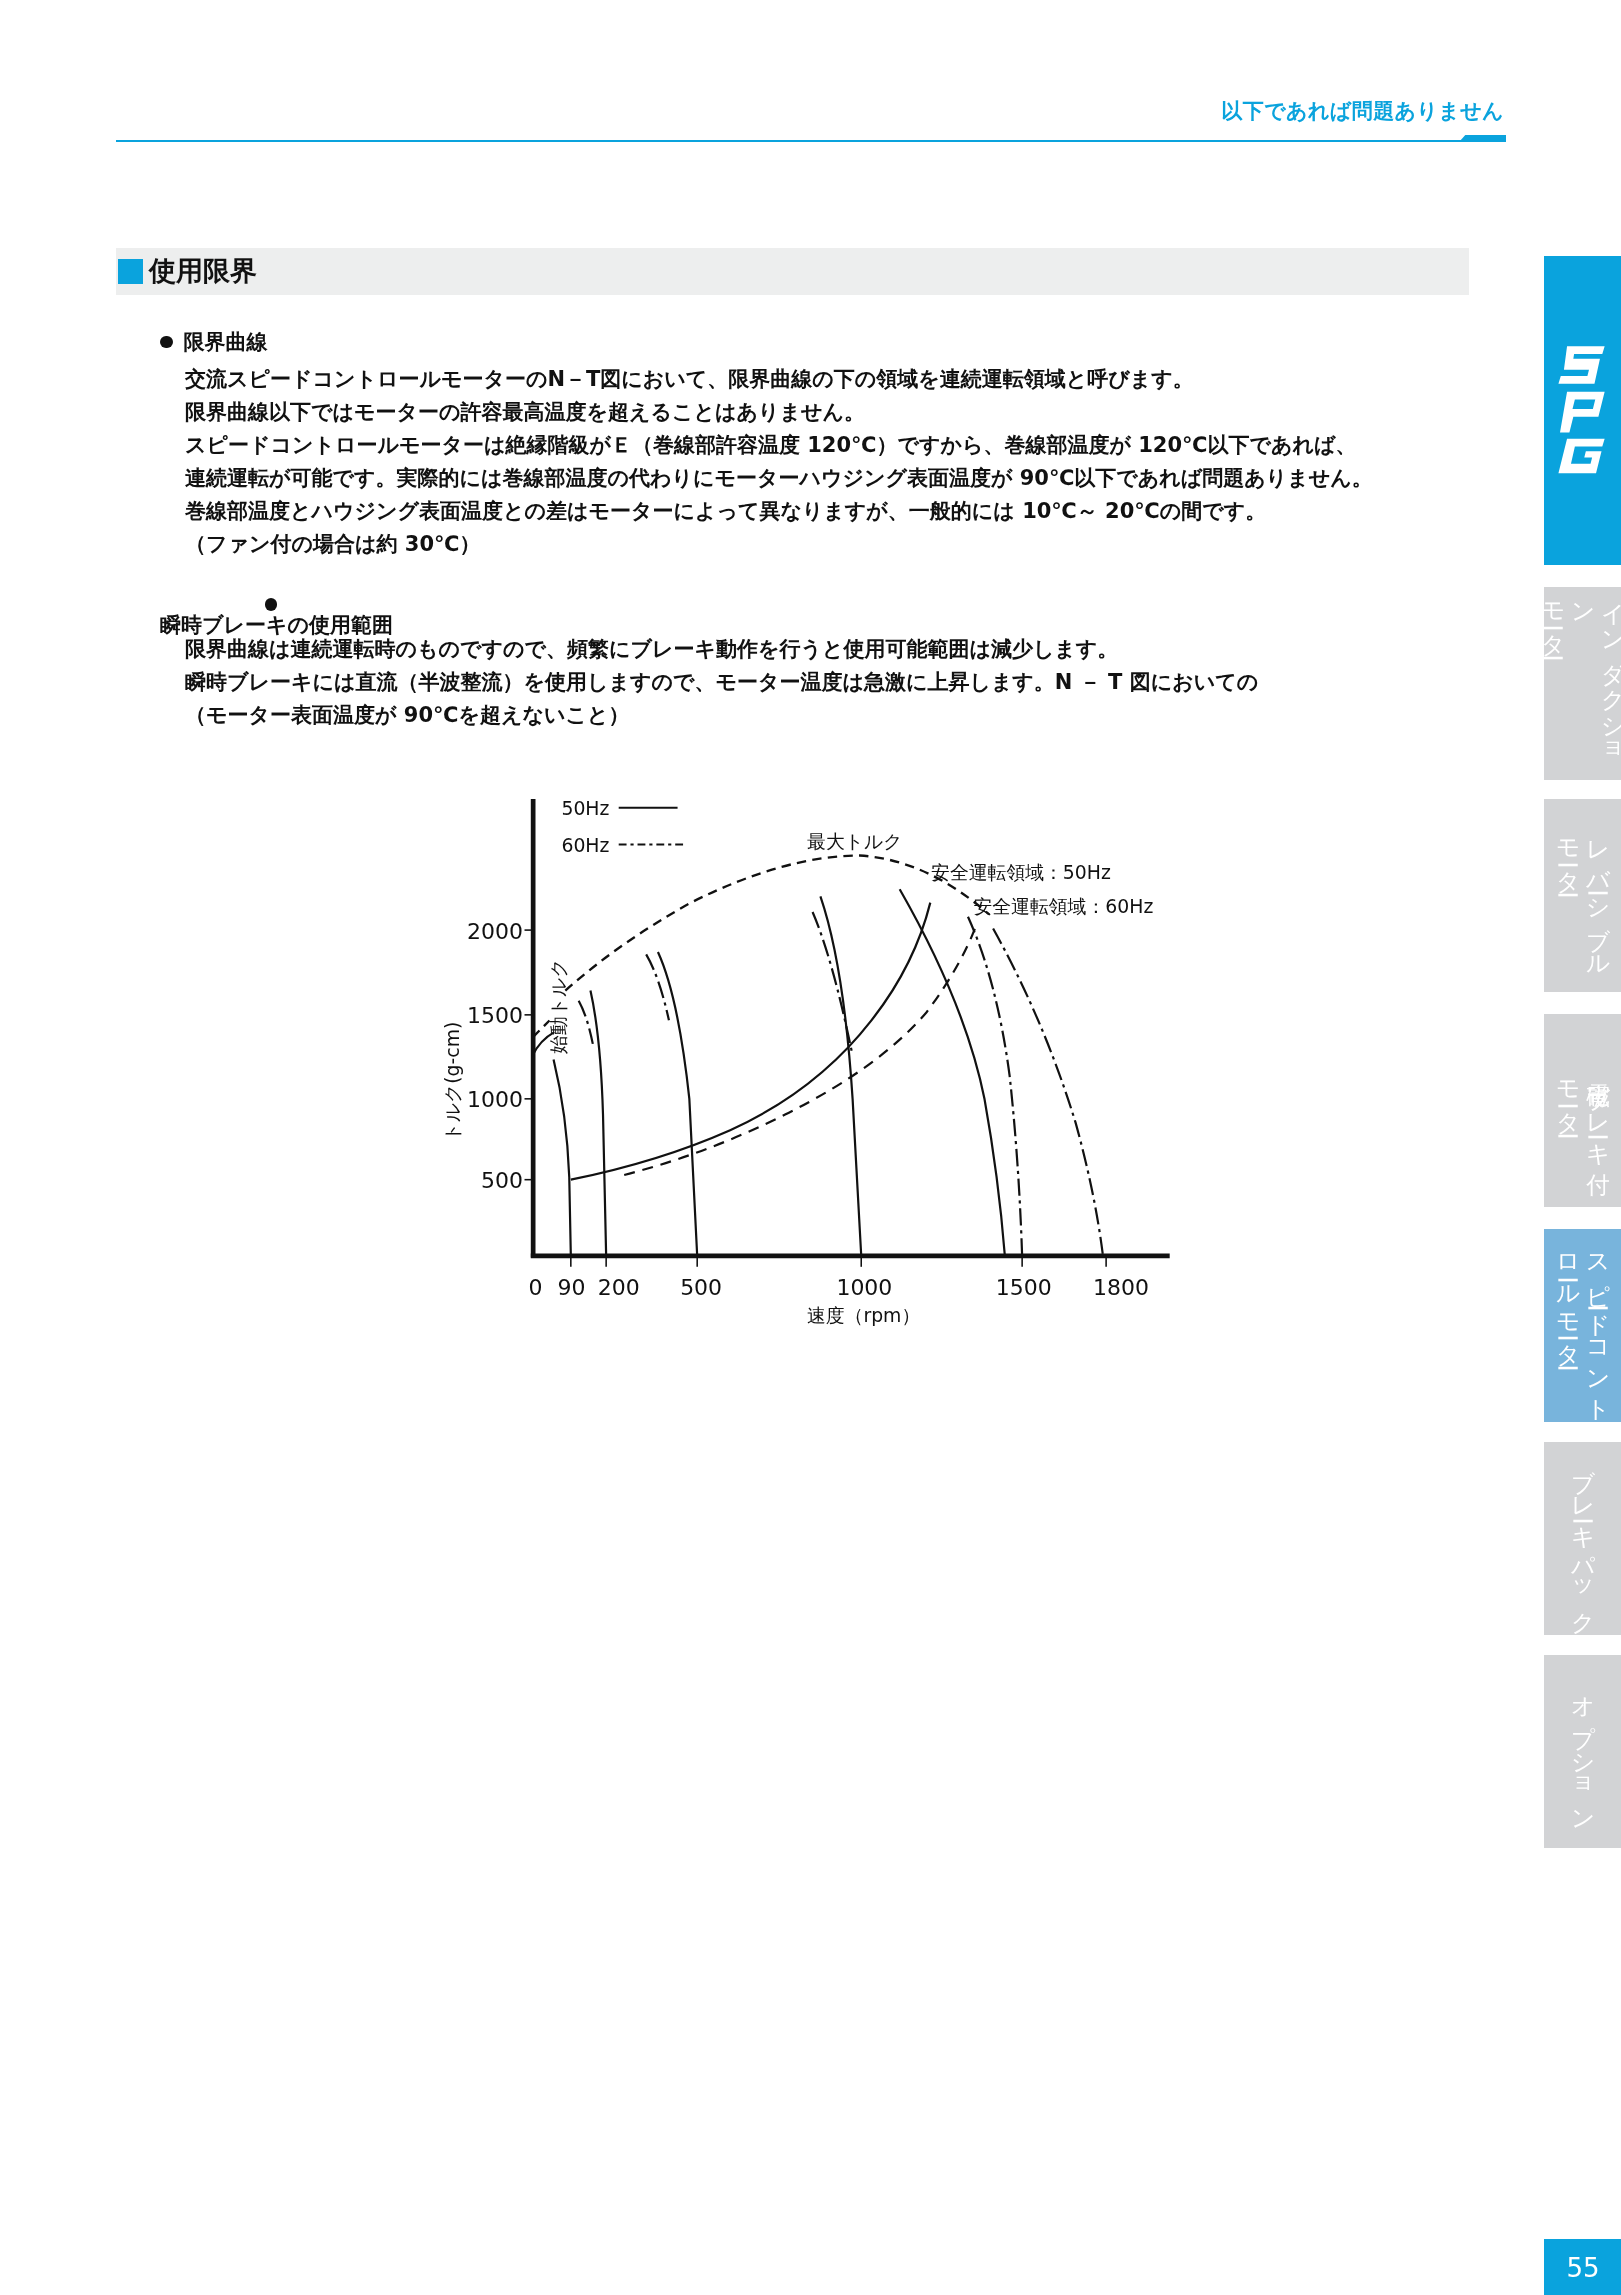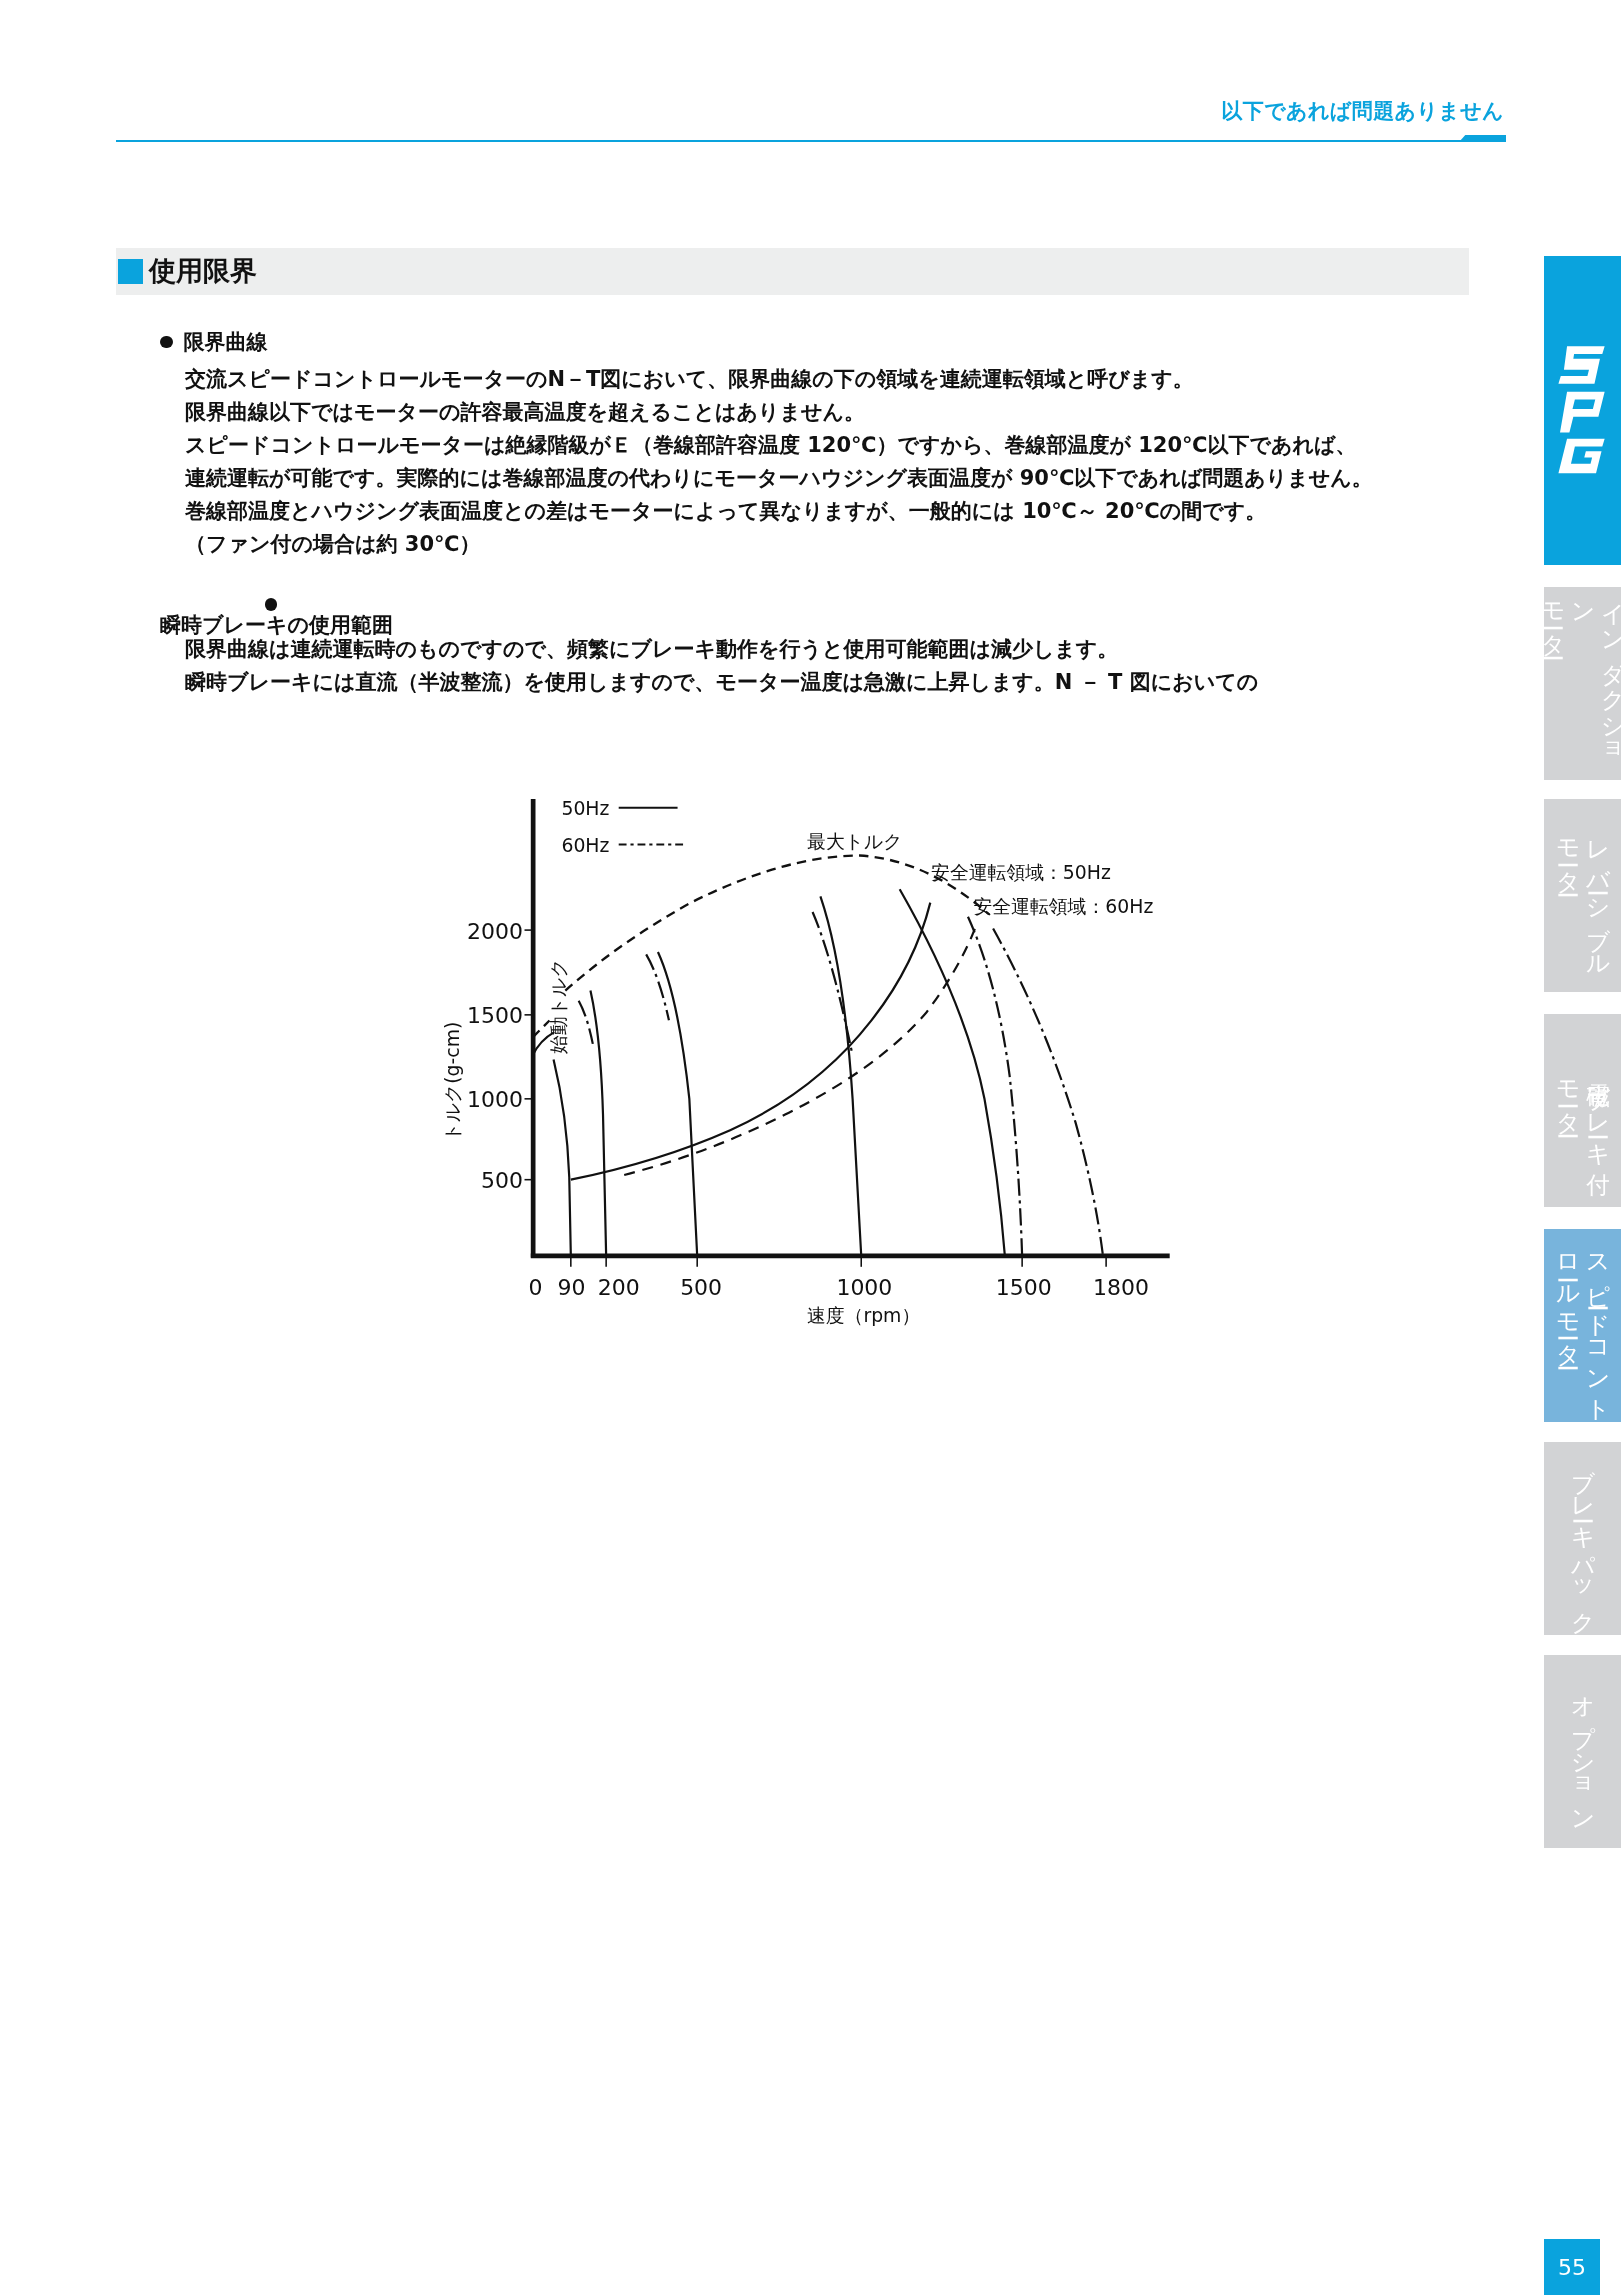--- a/index.html
+++ b/index.html
@@ -11,21 +11,21 @@
   .section-bar { left:116px; top:248px; width:1353px; height:47px; background:#edeeee; }
   .section-square { left:118px; top:259px; width:25px; height:25px; background:#0aa3dd; }
   .section-title { left:149px; top:253px; font-size:27px; font-weight:bold; color:#111; }
   .bullet-row { left:160px; font-size:21px; font-weight:bold; display:flex; align-items:center; }
   .bullet-dot { width:12.6px; height:12.6px; border-radius:50%; background:#111; margin-right:11px; }
   .para { left:185px; font-size:21px; line-height:33px; color:#111; white-space:nowrap;font-weight:bold; }
   .side-tab { left:1544px; width:78px; background:#d2d3d5; display:flex; justify-content:center; align-items:center; }
   .side-tab.active-main { background:#0aa3dd; }
   .side-tab.active { background:#78b4dc; }
   .tab-text { writing-mode:vertical-rl; color:#ffffff; font-size:23.6px; line-height:30px; letter-spacing:1.6px; }
-  .page-num { left:1544px; top:2239px; width:56px; height:57px; background:#0aa3dd; color:#fff; font-size:22px; display:flex; align-items:center; justify-content:center; }
+  .page-num { left:1544px; top:2239px; width:78px; height:57px; background:#0aa3dd; color:#fff; font-size:26px; display:flex; align-items:center; justify-content:center; }
   .chart-svg { left:0; top:0; }
   .ctext { font-family:"DejaVu Sans", sans-serif; fill:#111; }
 </style>
 </head>
 <body>
 
 <div class="abs header-title">以下であれば問題ありません</div>
 <div class="abs header-line"></div>
 <div class="abs header-accent"></div>
 
@@ -46,20 +46,21 @@
   <div>（ファン付の場合は約 30℃）</div>
 </div>
 
 <div class="abs bullet-row" style="top:598px;flex-direction:column;">
   <span class="bullet-dot"></span>
   <span>瞬時ブレーキの使用範囲</span>
 </div>
 <div class="abs para" style="top:633px;">
   <div>限界曲線は連続運転時のものですので、頻繁にブレーキ動作を行うと使用可能範囲は減少します。</div>
   <div>瞬時ブレーキには直流（半波整流）を使用しますので、モーター温度は急激に上昇します。N － T 図においての</div>
+  <div>（モーター表面温度が 90℃を超えないこと）</div>
 </div>
 
 <svg class="abs chart-svg" width="1622" height="2295" viewBox="0 0 2066 2924" style="pointer-events:none;">
 
   <line x1="679" y1="1018" x2="679" y2="1602" stroke="#111" stroke-width="6"></line>
   <line x1="676" y1="1600" x2="1490" y2="1600" stroke="#111" stroke-width="6"></line>
 
   <g stroke="#111" stroke-width="2">
     <line x1="668" y1="1185" x2="679" y2="1185"></line>
     <line x1="668" y1="1293" x2="679" y2="1293"></line>

